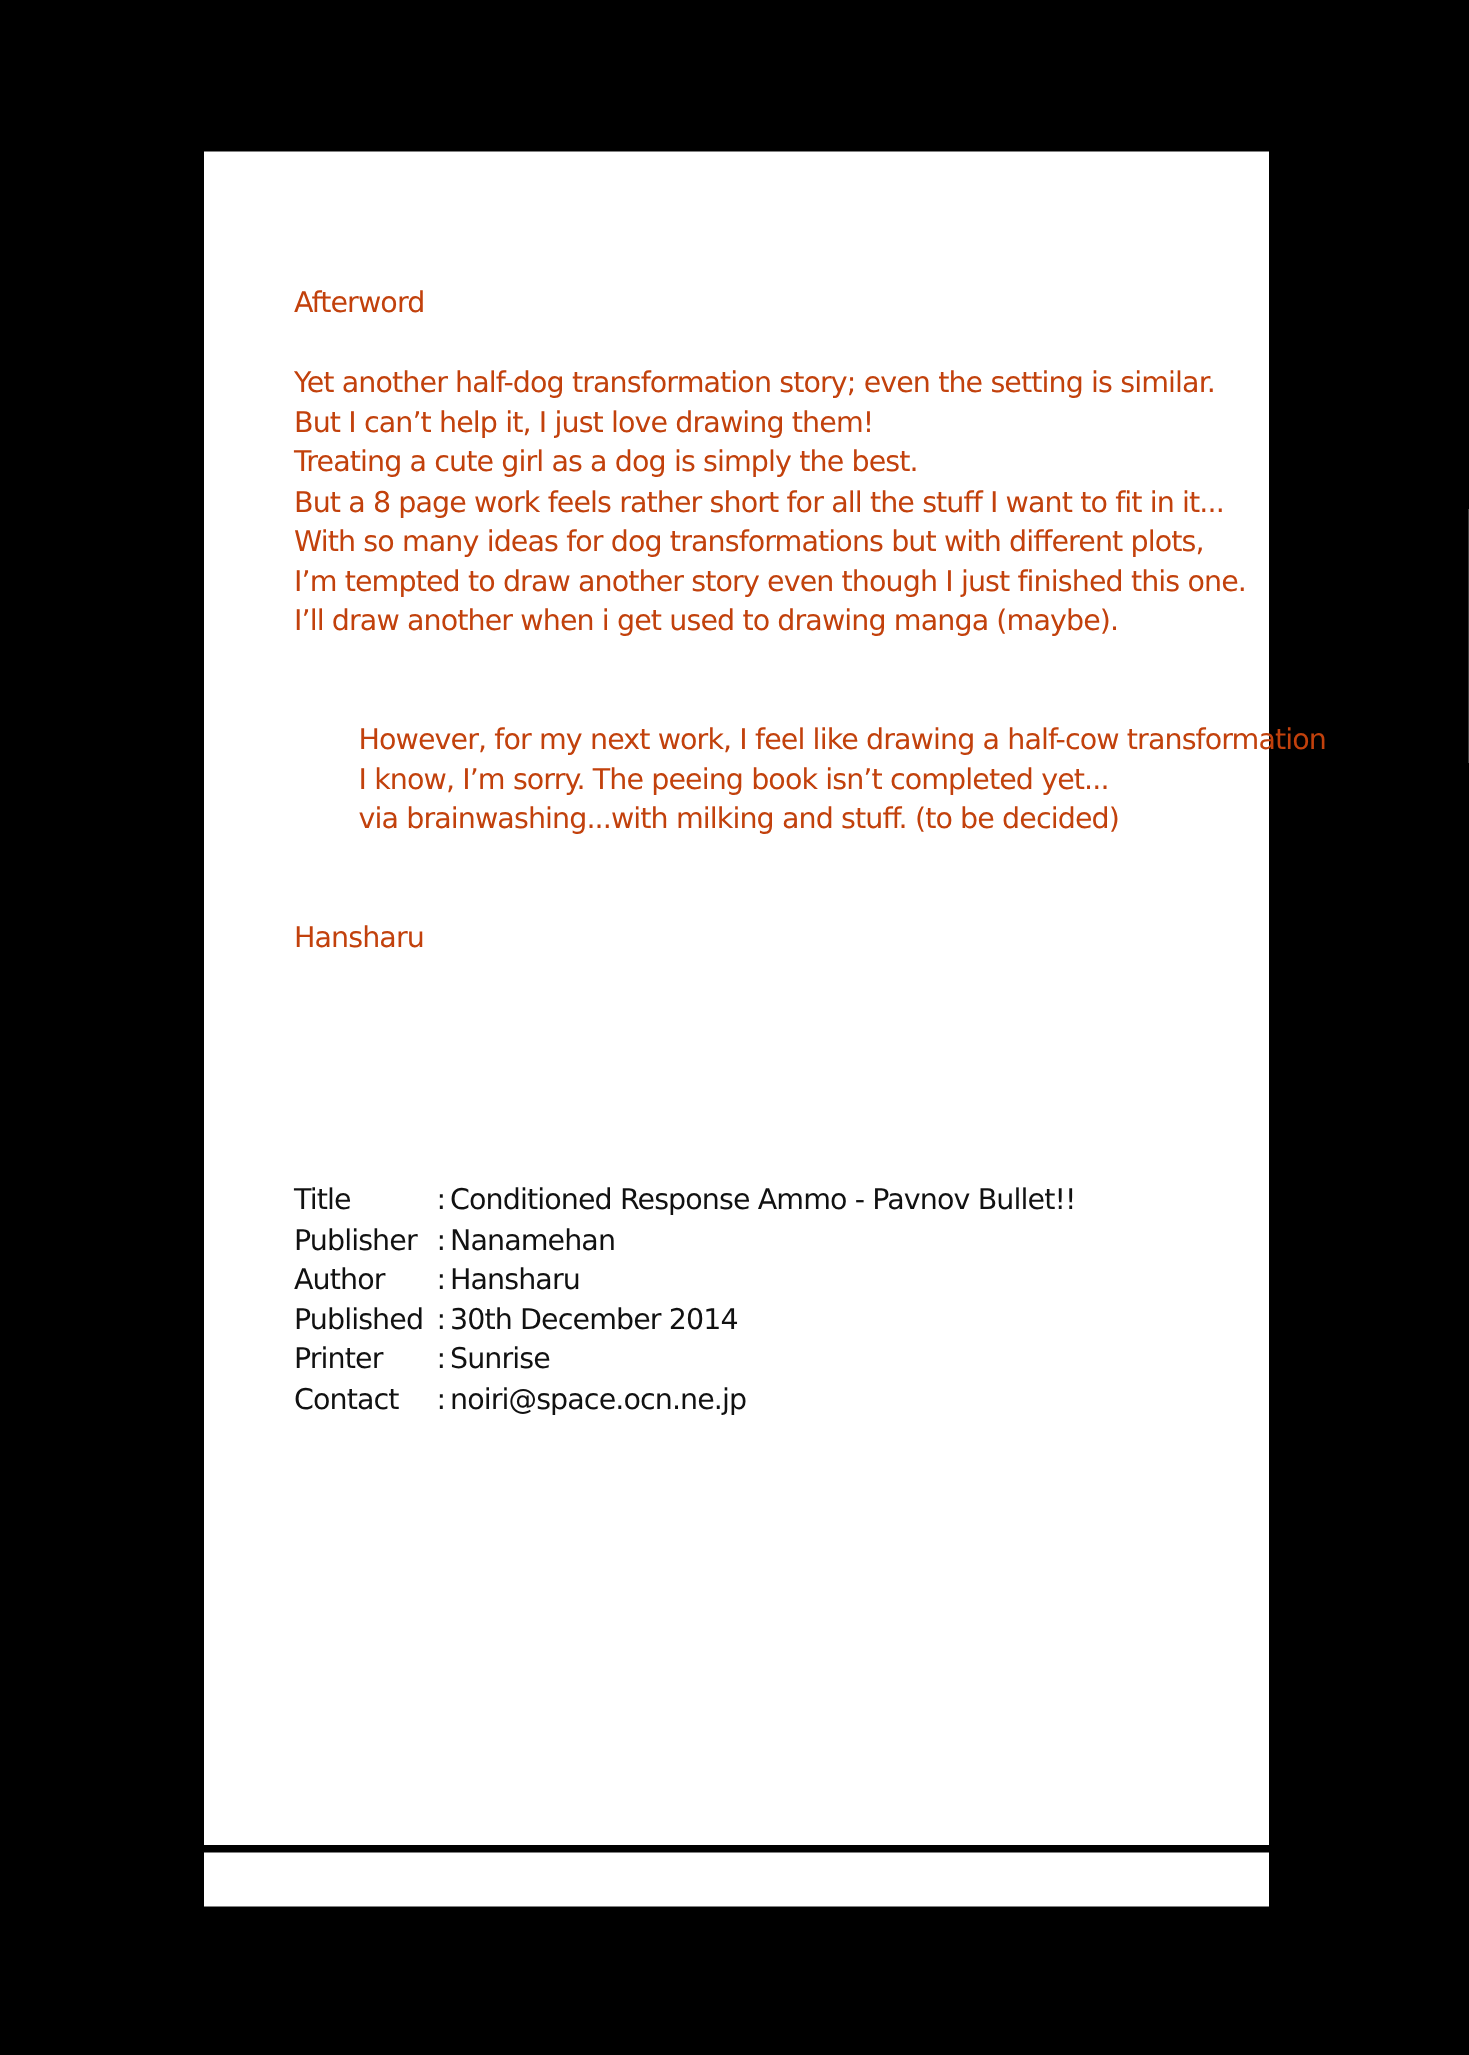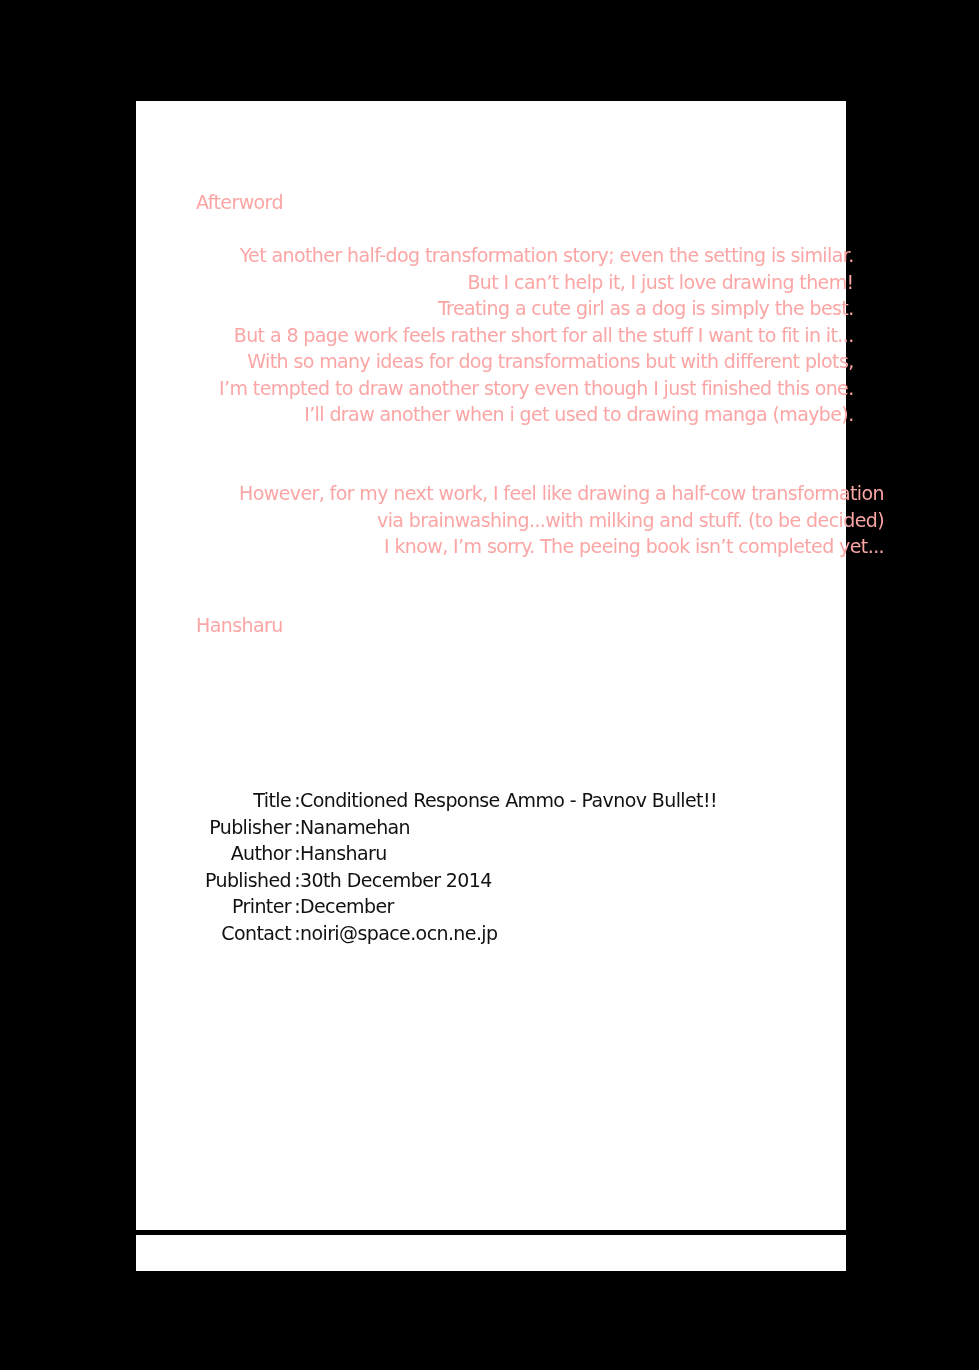--- a/index.html
+++ b/index.html
@@ -34,42 +34,40 @@
       position: absolute;
       left: 136px;
       top: 1235px;
       width: 710px;
       height: 36px;
       background: #ffffff;
     }
     .text {
       position: absolute;
       left: 196px;
-      color: #fca5a5;
+      color: #c2410c;
       font-size: 19px;
       letter-spacing: -0.6px;
       line-height: 26.5px;
       white-space: nowrap;
-      text-align: right;
     }
     .heading { top: 189px; }
-    .para1 { top: 242px; margin-left: 23px; }
+    .para1 { top: 242px; }
     .para2 { top: 480px; margin-left: 43px; }
     .signature { top: 612px; }
     .line { display: block; height: 26.5px; }
     .colophon {
       position: absolute;
       left: 196px;
       top: 787px;
       color: #111111;
       font-size: 19px;
       letter-spacing: -0.6px;
       line-height: 26.6px;
       white-space: nowrap;
-      text-align: right;
     }
     .colophon-row {
       display: flex;
       height: 26.6px;
     }
     .colophon-label {
       width: 95px;
       display: inline-block;
     }
     .colophon-sep { display: inline-block; width: 9px; }
@@ -88,22 +86,22 @@
   <span class="line">But I can’t help it, I just love drawing them!</span>
   <span class="line">Treating a cute girl as a dog is simply the best.</span>
   <span class="line">But a 8 page work feels rather short for all the stuff I want to fit in it...</span>
   <span class="line">With so many ideas for dog transformations but with different plots,</span>
   <span class="line">I’m tempted to draw another story even though I just finished this one.</span>
   <span class="line">I’ll draw another when i get used to drawing manga (maybe).</span>
 </div>
 
 <div class="text para2">
   <span class="line">However, for my next work, I feel like drawing a half-cow transformation</span>
+  <span class="line">I know, I’m sorry. The peeing book isn’t completed yet...</span>
   <span class="line">via brainwashing...with milking and stuff. (to be decided)</span>
-  <span class="line">I know, I’m sorry. The peeing book isn’t completed yet...</span>
 </div>
 
 <div class="text signature">Hansharu</div>
 
 <div class="colophon">
   <div class="colophon-row">
     <span class="colophon-label">Title</span>
     <span class="colophon-sep">:</span>
     <span>Conditioned Response Ammo - Pavnov Bullet!!</span>
   </div>
@@ -118,20 +116,20 @@
     <span>Hansharu</span>
   </div>
   <div class="colophon-row">
     <span class="colophon-label">Published</span>
     <span class="colophon-sep">:</span>
     <span>30th December 2014</span>
   </div>
   <div class="colophon-row">
     <span class="colophon-label">Printer</span>
     <span class="colophon-sep">:</span>
-    <span>December</span>
+    <span>Sunrise</span>
   </div>
   <div class="colophon-row">
     <span class="colophon-label">Contact</span>
     <span class="colophon-sep">:</span>
     <span>noiri@space.ocn.ne.jp</span>
   </div>
 </div>
 
 </body></html>

